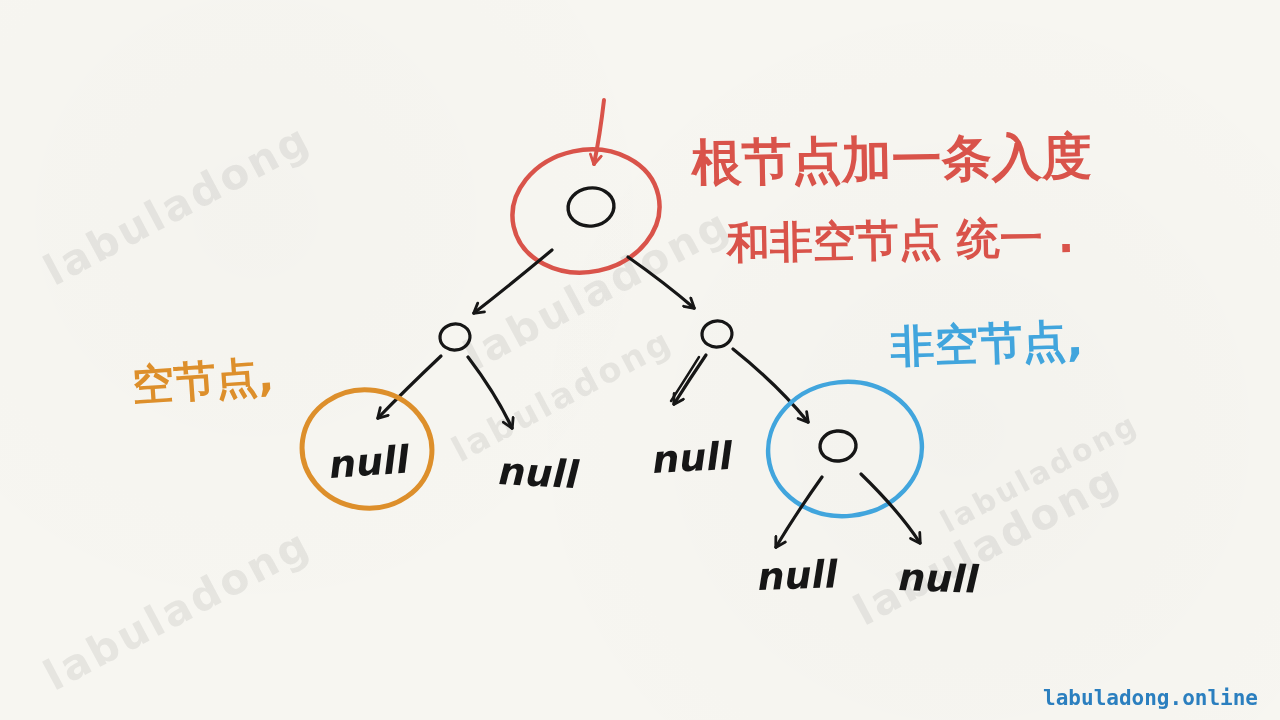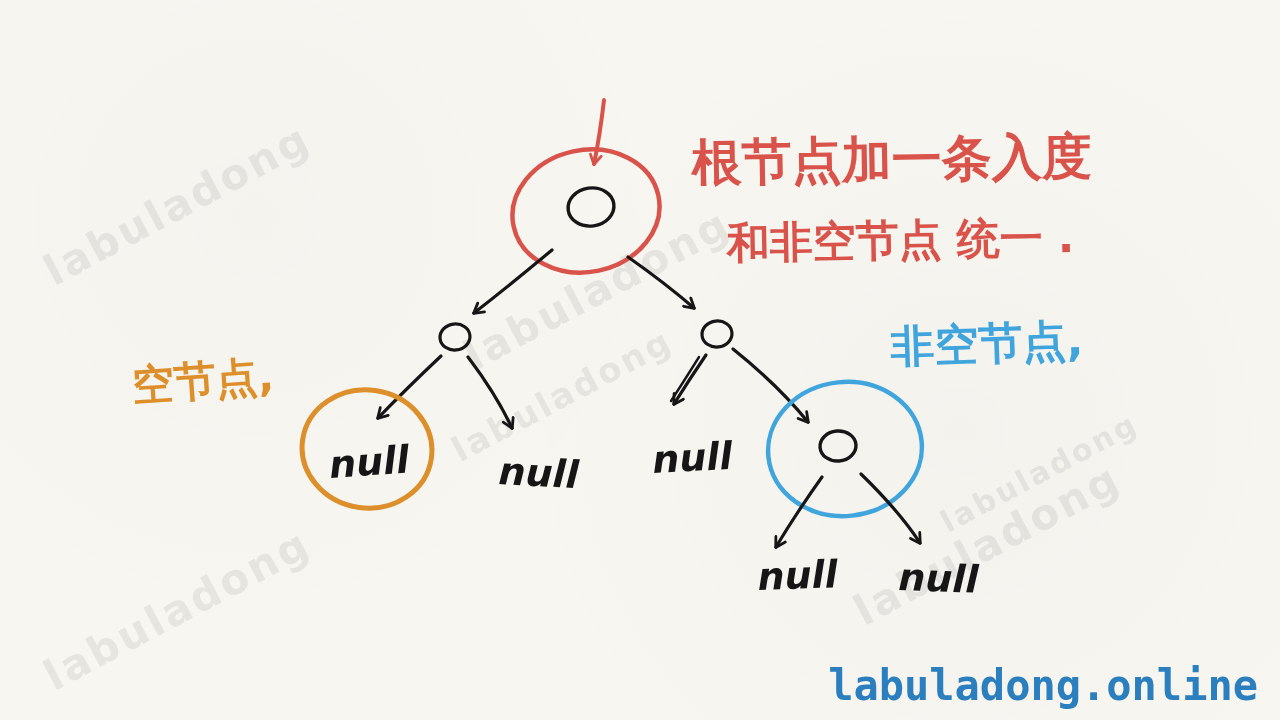--- a/index.html
+++ b/index.html
@@ -27,21 +27,21 @@
   .wm1{left:30px;top:180px;font-size:42px;}
   .wm2{left:450px;top:265px;font-size:42px;}
   .wm3{left:440px;top:375px;font-size:34px;}
   .wm4{left:840px;top:520px;font-size:42px;}
   .wm5{left:30px;top:585px;font-size:42px;}
   .wm6{left:930px;top:455px;font-size:30px;}
   .footer{
     position:absolute;
     right:22px;bottom:10px;
     font-family:"DejaVu Sans Mono", monospace;
-    font-size:42px;
+    font-size:21px;
     font-weight:bold;
   }
   .anno{font-family:"DejaVu Sans", sans-serif;font-weight:700;}
   .nulltxt{font-family:"DejaVu Sans", sans-serif;font-style:italic;font-weight:600;}
 </style>
 </head>
 <body>
 
 <div class="canvas">
 

